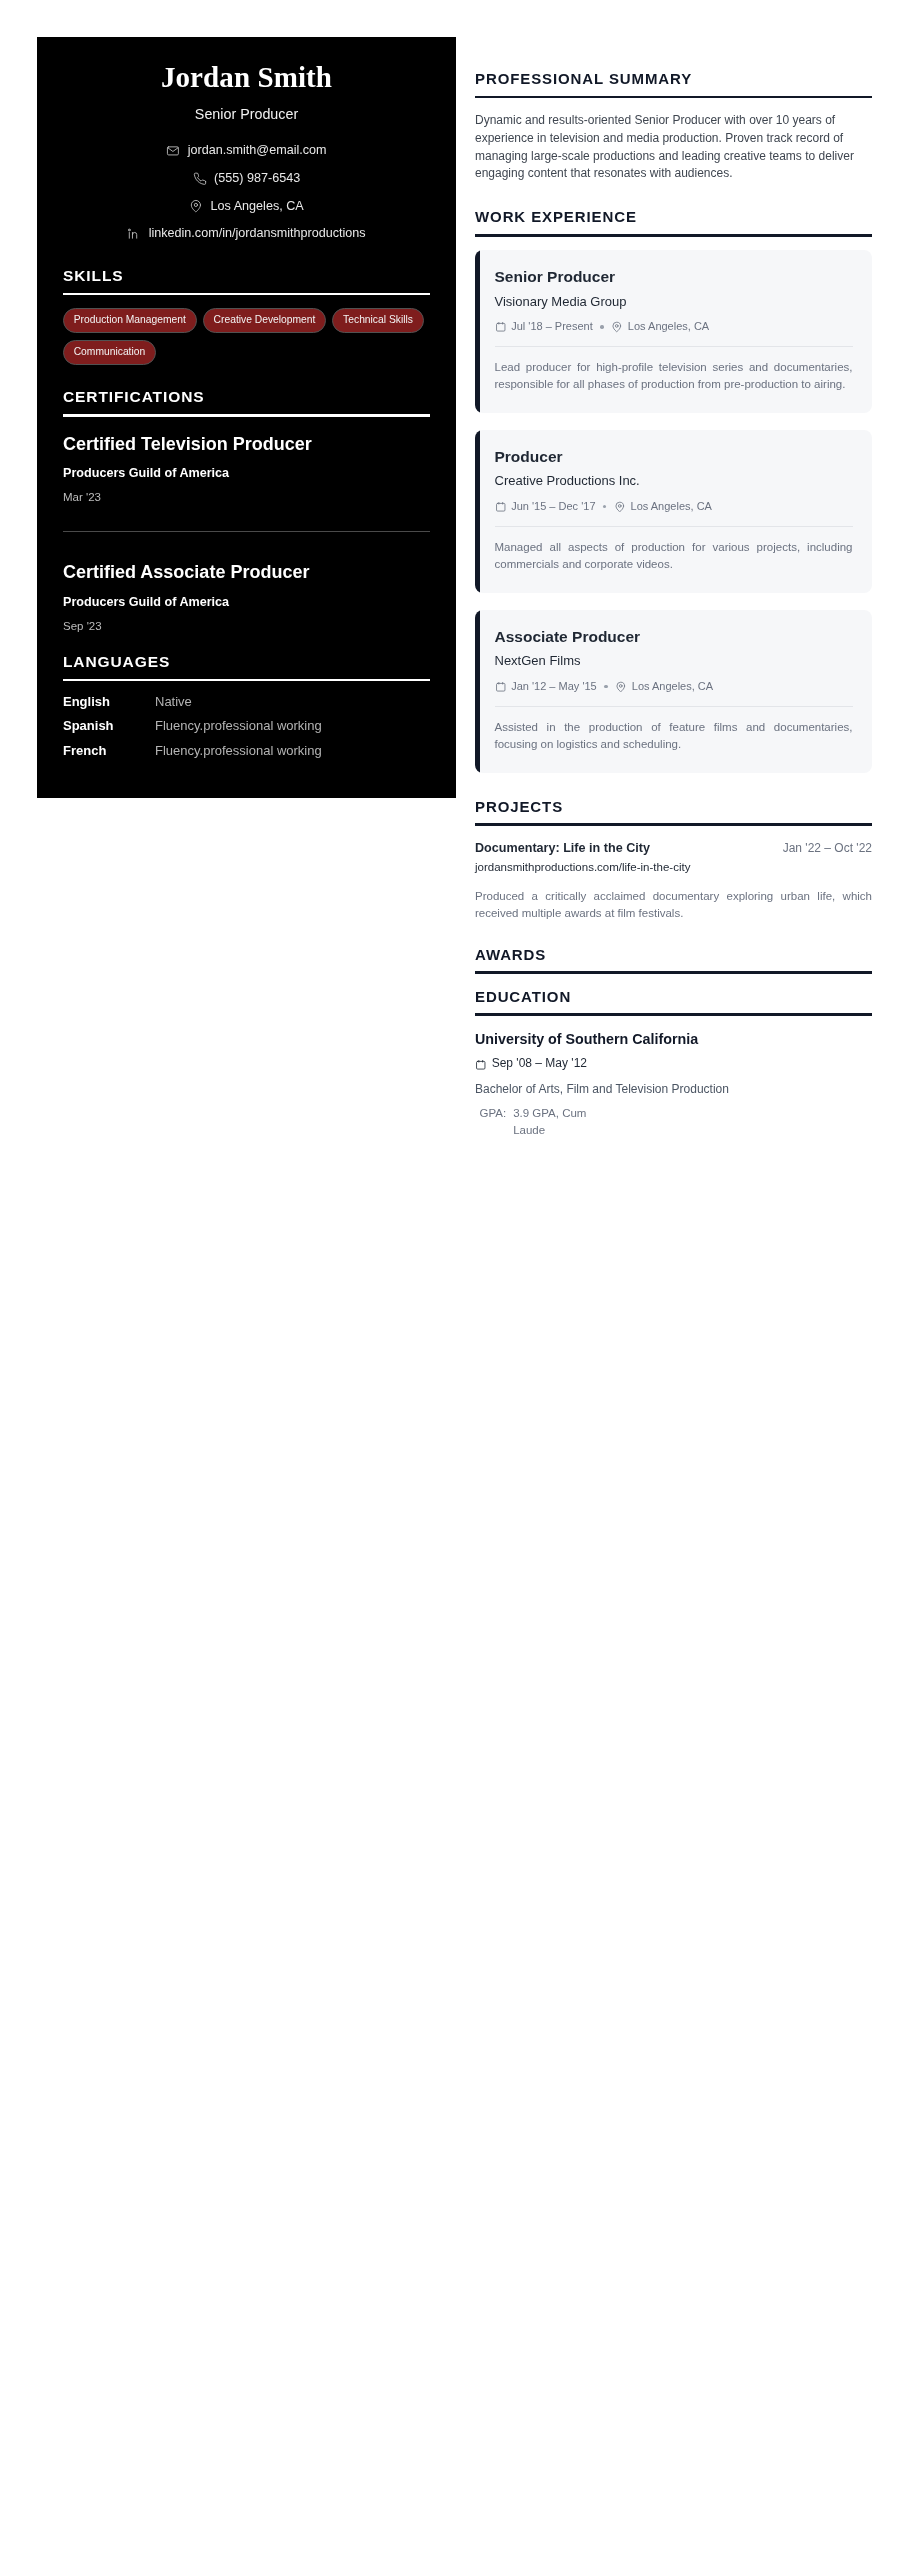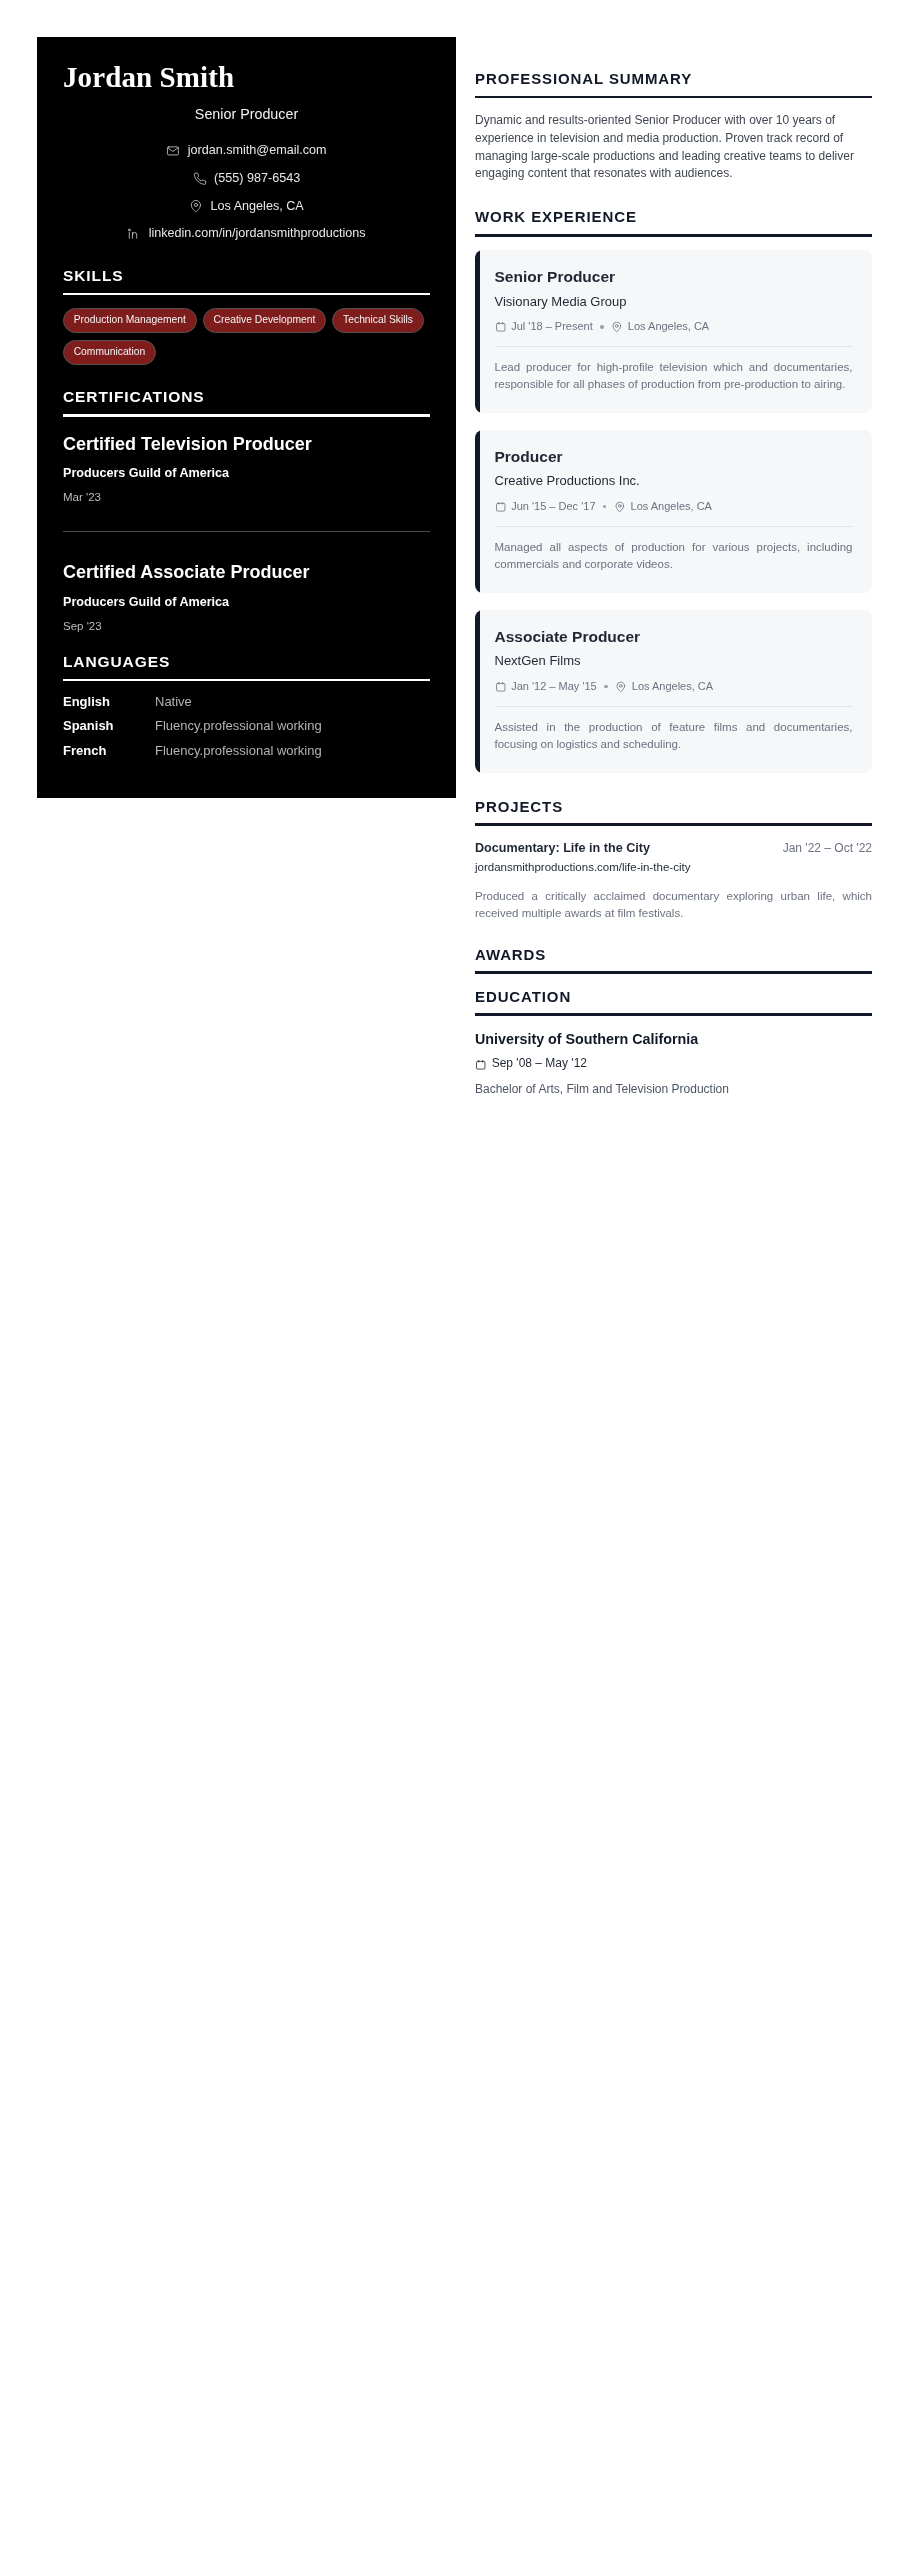--- a/index.html
+++ b/index.html
@@ -33,20 +33,21 @@
     color: #ffffff;
     padding: 24px 26px 34px 26px;
     align-self: flex-start;
   }
 
   .name {
     font-family: "Liberation Serif", serif;
     font-weight: 700;
     font-size: 29px;
     line-height: 1.12;
+    text-align: center;
     letter-spacing: 0.1px;
     color: #ffffff;
     margin-bottom: 11.5px;
   }
 
   .role {
     text-align: center;
     font-size: 14.3px;
     line-height: 1.3;
     color: #f2f2f2;
@@ -520,21 +521,21 @@
               <span class="ico">
                 <svg width="11.5" height="11.5" viewBox="0 0 24 24" fill="none" stroke="currentColor" stroke-width="1.7" stroke-linecap="round" stroke-linejoin="round">
                   <path d="M20 10.5c0 6-8 12-8 12s-8-6-8-12a8 8 0 1 1 16 0z"></path>
                   <circle cx="12" cy="10.3" r="2.8"></circle>
                 </svg>
               </span>
               <span>Los Angeles, CA</span>
             </span>
           </div>
           <div class="job-div"></div>
-          <p class="job-desc">Lead producer for high-profile television which and documentaries, responsible for all phases of production from pre-production to airing.</p>
+          <p class="job-desc">Lead producer for high-profile television series and documentaries, responsible for all phases of production from pre-production to airing.</p>
         </article>
 
         <article class="job-card">
           <div class="job-title">Producer</div>
           <div class="job-company">Creative Productions Inc.</div>
           <div class="job-meta">
             <span class="meta-grp">
               <span class="ico">
                 <svg width="11.5" height="11.5" viewBox="0 0 24 24" fill="none" stroke="currentColor" stroke-width="1.7" stroke-linecap="round" stroke-linejoin="round">
                   <rect x="3.2" y="5" width="17.6" height="16" rx="2.2"></rect>
@@ -618,19 +619,23 @@
         <div class="edu-dates">
           <span class="ico">
             <svg width="11.5" height="11.5" viewBox="0 0 24 24" fill="none" stroke="currentColor" stroke-width="1.7" stroke-linecap="round" stroke-linejoin="round">
               <rect x="3.2" y="5" width="17.6" height="16" rx="2.2"></rect>
               <path d="M8 3v3.4M16 3v3.4"></path>
             </svg>
           </span>
           <span>Sep '08 – May '12</span>
         </div>
         <div class="edu-degree">Bachelor of Arts, Film and Television Production</div>
+        <div class="edu-gpa-row">
+          <span class="edu-gpa-label">GPA:</span>
+          <span class="edu-gpa-value">3.9 GPA, Cum Laude</span>
+        </div>
       </div>
     </section>
 
   </main>
 
 </div>
 
 
 </body></html>

